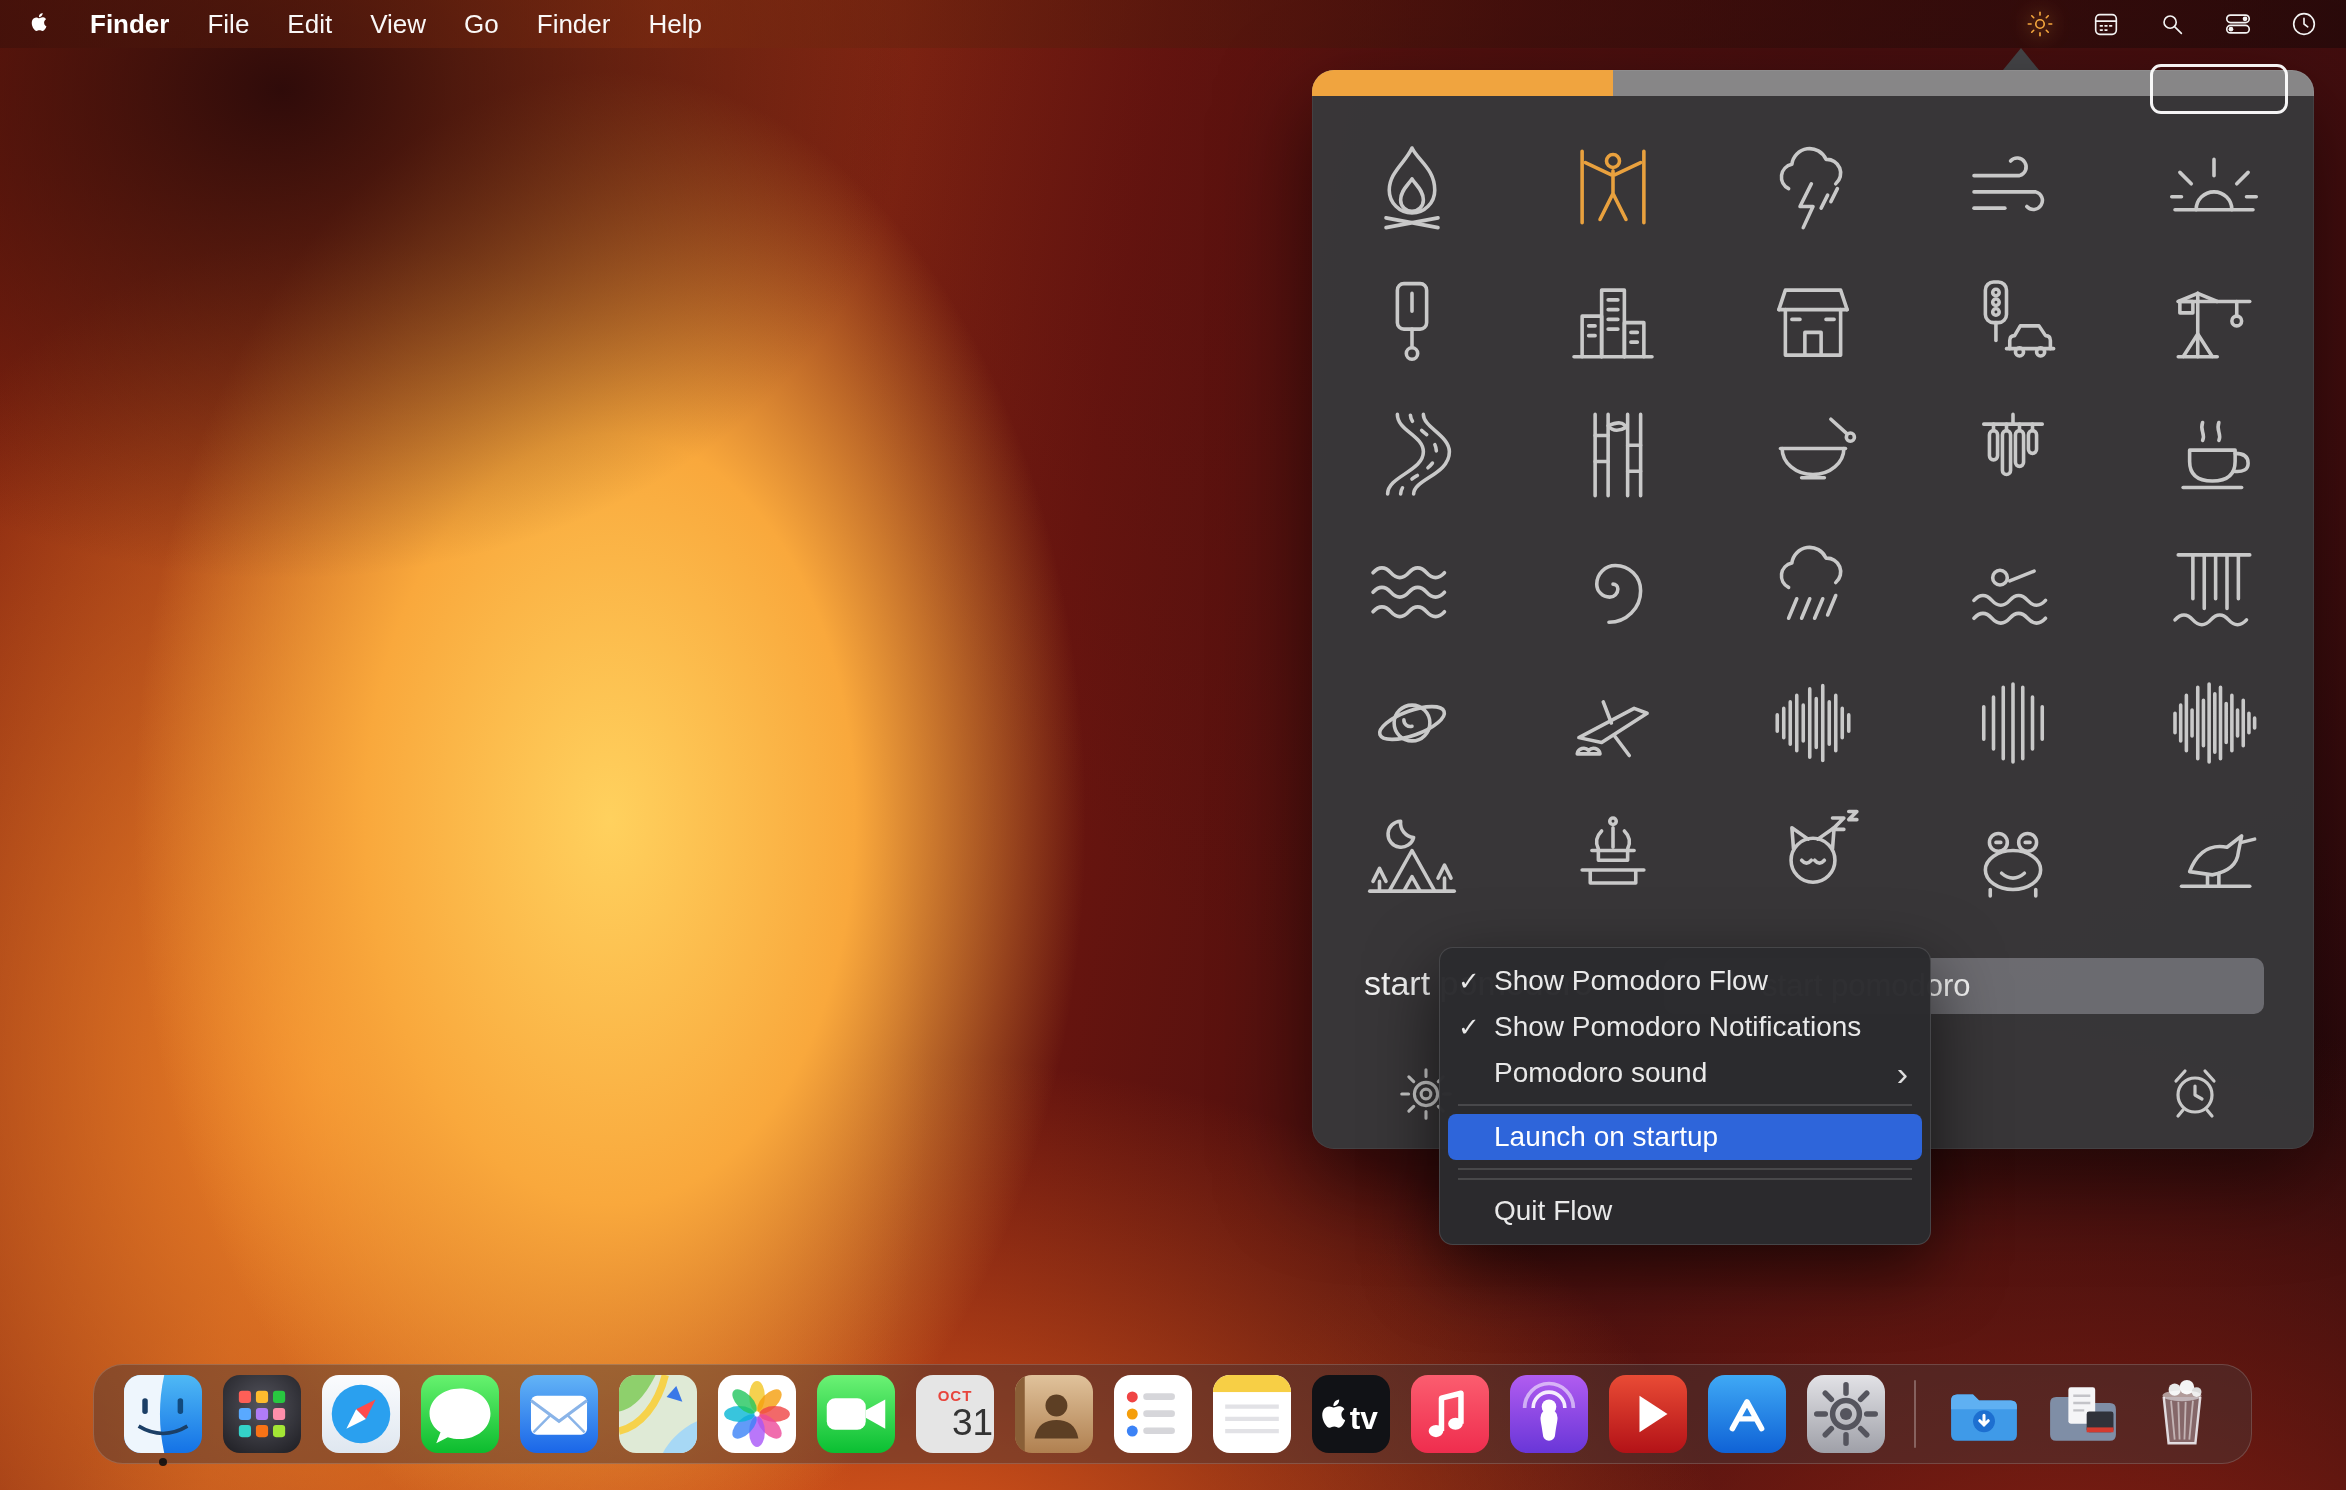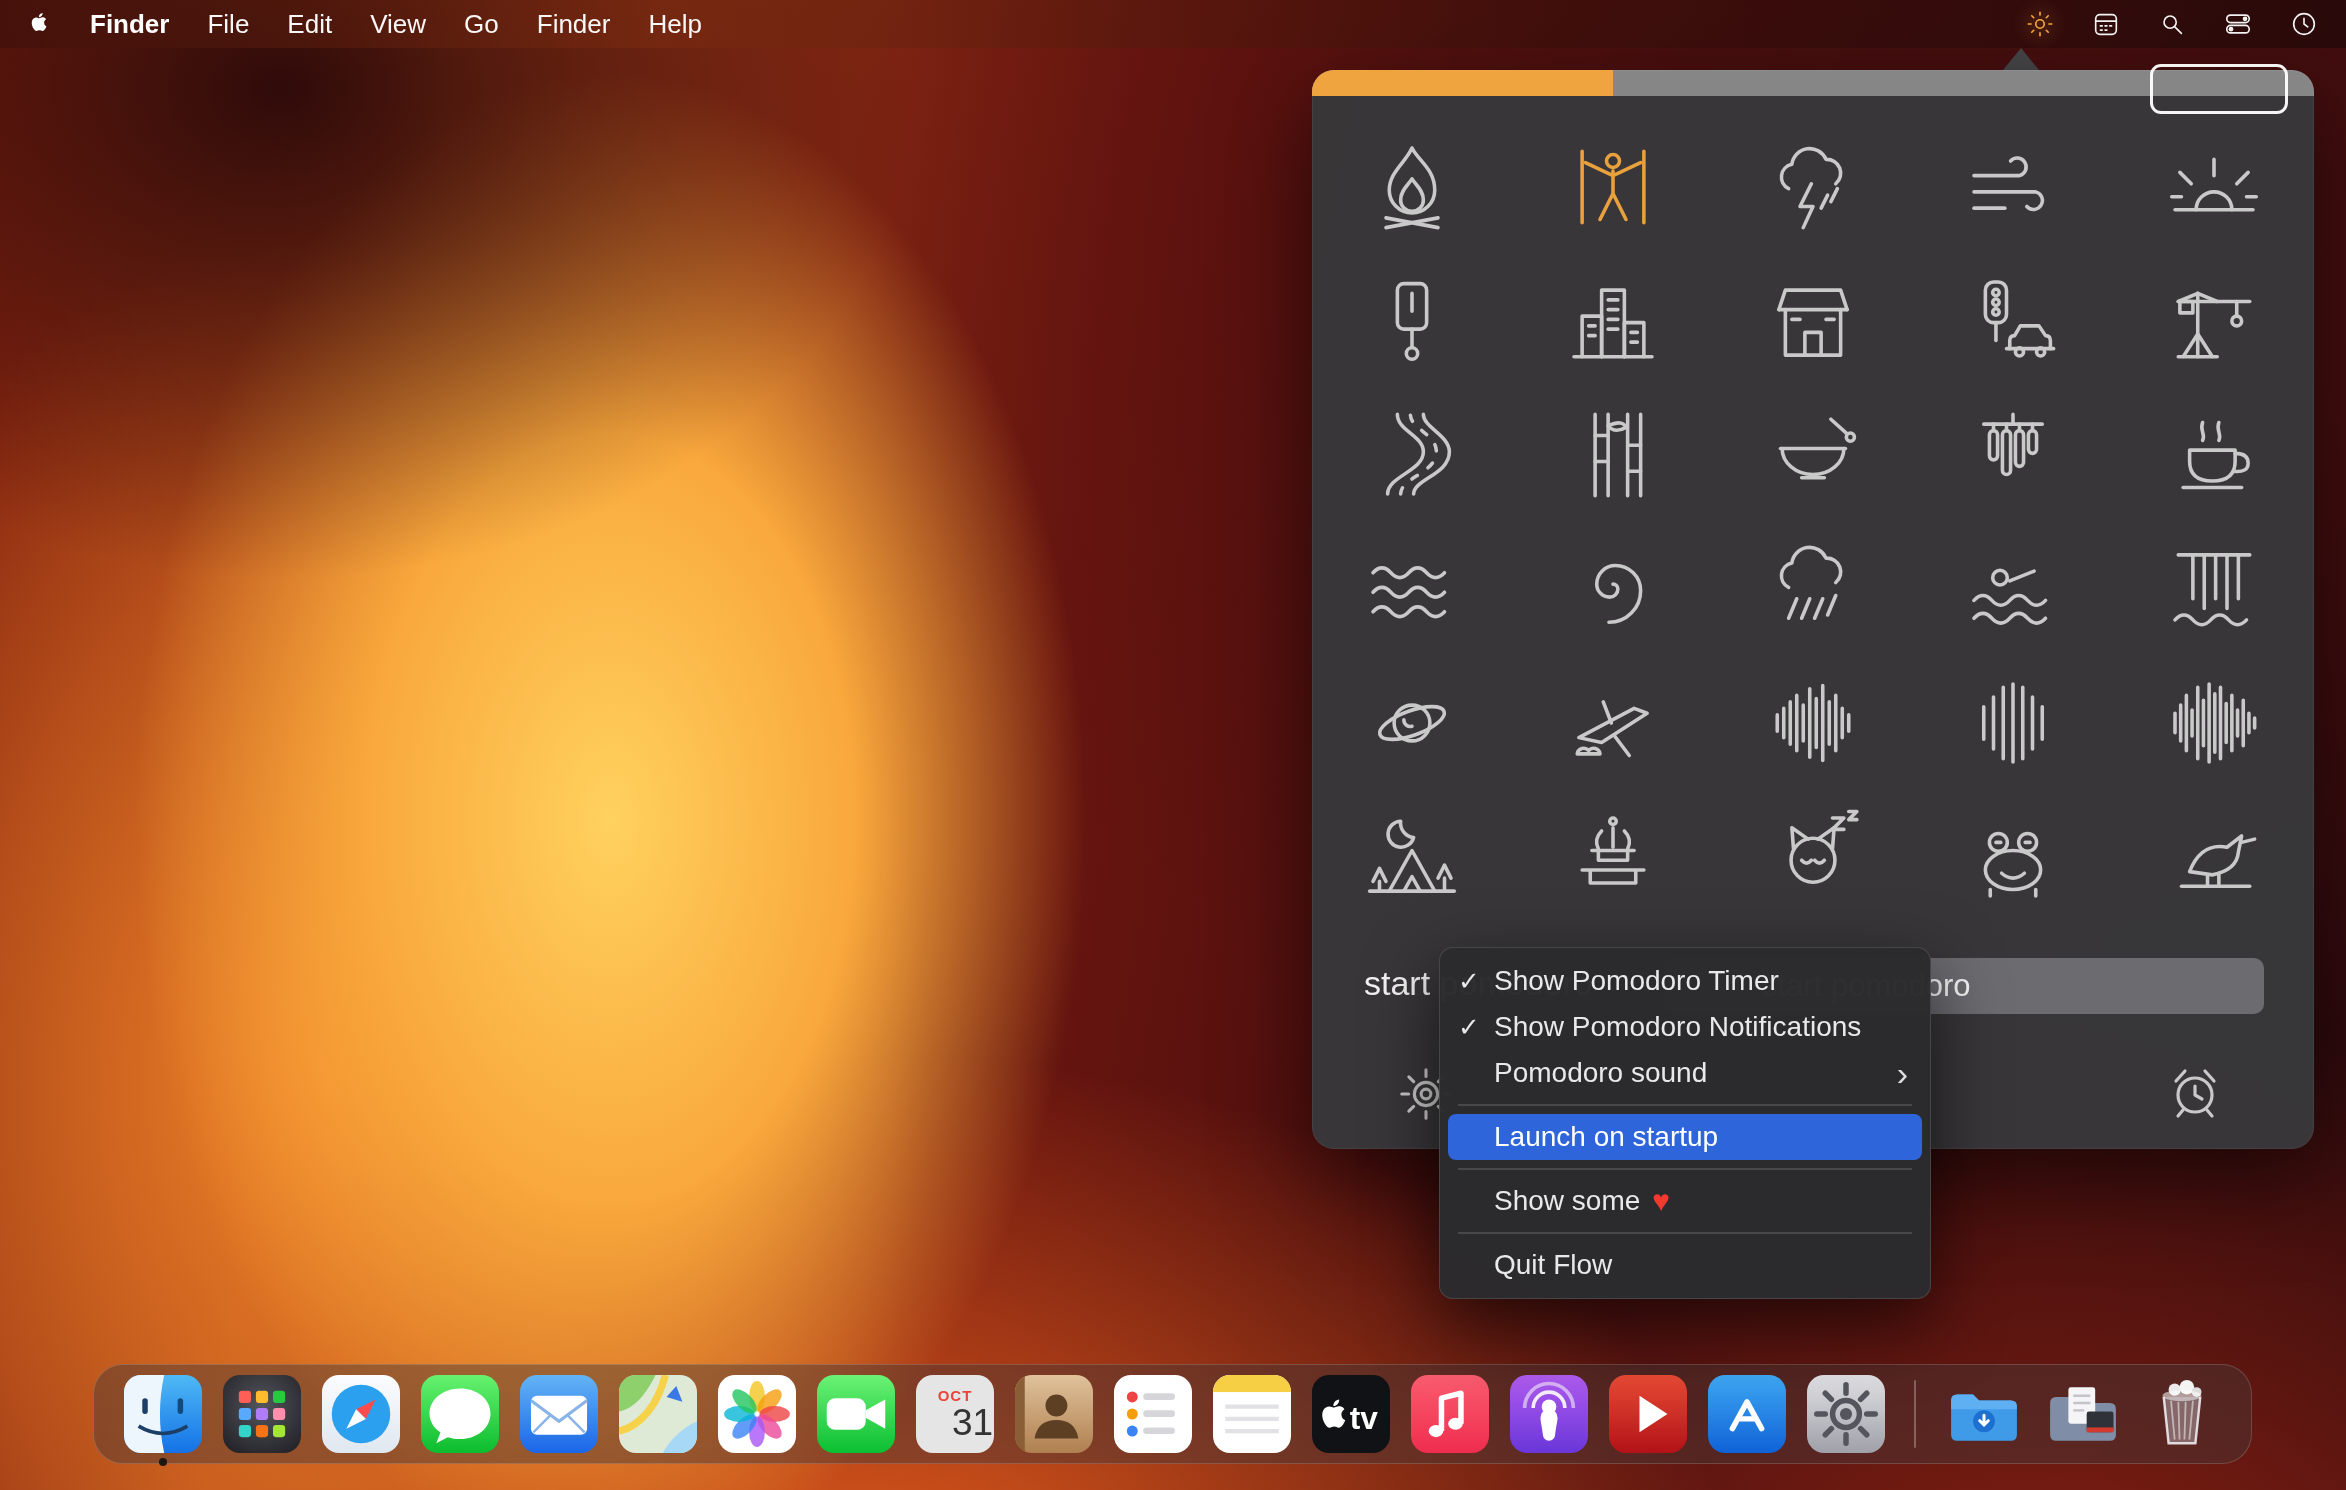--- a/index.html
+++ b/index.html
@@ -407,42 +407,37 @@
         <path d="M32 26V35L39 39"></path>
         <path d="M13 21L22 11M51 21L42 11"></path>
         <path d="M20 50L15 56M44 50L49 56"></path>
       </svg>
   </div>
 </div>
 
 <div class="context-menu" id="context-menu">
     <div class="cm-item">
       <span class="cm-check">✓</span>
-      <span class="cm-label">Show Pomodoro Timer</span>
+      <span class="cm-label">Show Pomodoro Flow</span>
     </div>
     <div class="cm-item">
       <span class="cm-check">✓</span>
       <span class="cm-label">Show Pomodoro Notifications</span>
     </div>
     <div class="cm-item">
       <span class="cm-check"></span>
       <span class="cm-label">Pomodoro sound</span>
       <span class="cm-chevron">›</span>
     </div>
     <div class="cm-sep"></div>
     <div class="cm-item highlighted">
       <span class="cm-check"></span>
       <span class="cm-label">Launch on startup</span>
     </div>
     <div class="cm-sep"></div>
-    <div class="cm-item">
-      <span class="cm-check"></span>
-      <span class="cm-label">Show some</span>
-      <span class="heart">♥</span>
-    </div>
     <div class="cm-sep"></div>
     <div class="cm-item">
       <span class="cm-check"></span>
       <span class="cm-label">Quit Flow</span>
     </div>
   </div>
 
 <div class="dock" id="dock">
     <div class="dock-item">
       <div class="dock-icon" style="background:linear-gradient(180deg,#4fb9f5,#1472e6)">

